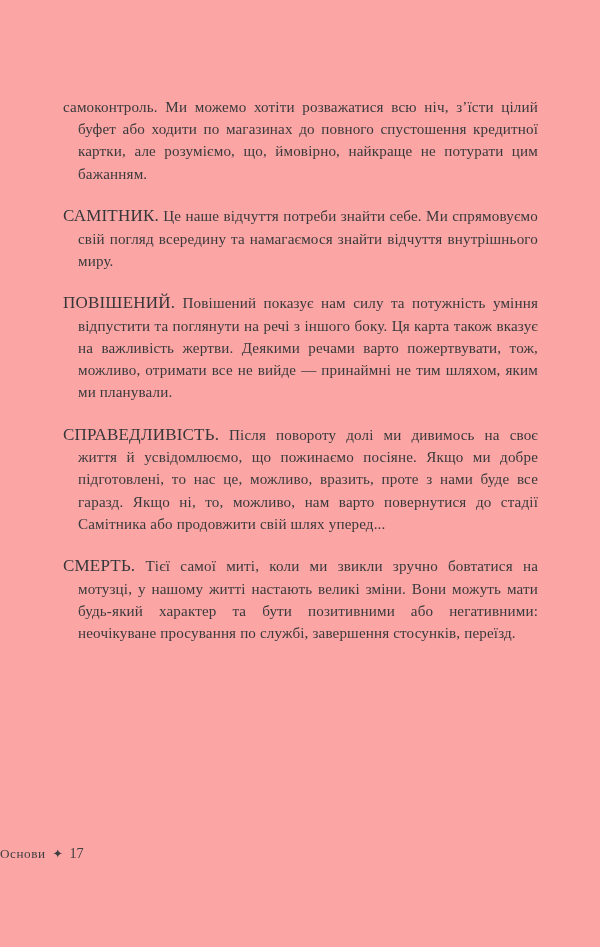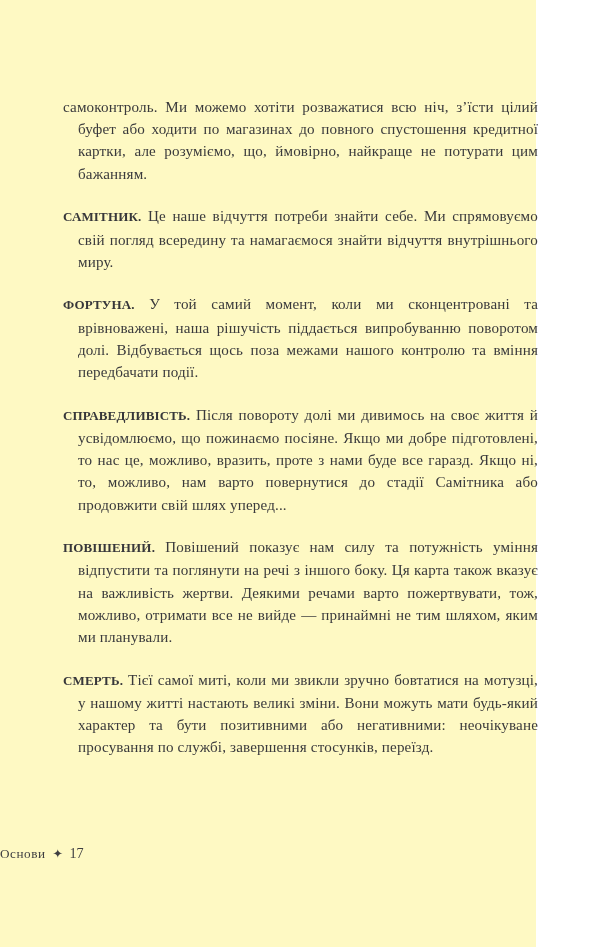--- a/index.html
+++ b/index.html
@@ -14,23 +14,23 @@
     position: relative;
     font-family: "Liberation Serif", "DejaVu Serif", serif;
     color: #3a3a3c;
     overflow: hidden;
   }
 
   .page {
     position: absolute;
     left: 0;
     top: 0;
-    width: 536px;
+    width: 600px;
     height: 947px;
-    background: #fef9c3;
+    background: #fca5a5;
     box-sizing: border-box;
   }
 
   .text-block {
     position: absolute;
     left: 63px;
     top: 96px;
     width: 475px;
   }
 
@@ -45,24 +45,23 @@
     text-indent: -15px;
     color: #3a3a3c;
     letter-spacing: 0.01em;
   }
 
   .para:last-of-type {
     margin-bottom: 2px;
   }
 
   .card-name {
-    font-size: 13px;
+    font-size: 17px;
     letter-spacing: 0.012em;
     color: #37373a;
-    font-weight: bold;
   }
 
   .footer {
     position: absolute;
     left: 0;
     top: 845px;
     width: 600px;
     text-align: left;
     font-size: 13.2px;
     letter-spacing: 0.04em;
@@ -92,33 +91,29 @@
 
     <p class="para">
       <span>самоконтроль. Ми можемо хотіти розважатися всю ніч, з’їсти цілий буфет або ходити по магазинах до повного спустошення кредитної картки, але розуміємо, що, ймовірно, найкраще не потурати цим бажанням.</span>
     </p>
 
     <p class="para">
       <span class="card-name">САМІТНИК.</span>
       <span>Це наше відчуття потреби знайти себе. Ми спрямовуємо свій погляд всередину та намагаємося знайти відчуття внутрішнього миру.</span>
     </p>
 
+
     <p class="para">
-      <span class="card-name">ФОРТУНА.</span>
-      <span>У той самий момент, коли ми сконцентровані та врівноважені, наша рішучість піддається випробуванню поворотом долі. Відбувається щось поза межами нашого контролю та вміння передбачати події.</span>
+      <span class="card-name">ПОВІШЕНИЙ.</span>
+      <span>Повішений показує нам силу та потужність уміння відпустити та поглянути на речі з іншого боку. Ця карта також вказує на важливість жертви. Деякими речами варто пожертвувати, тож, можливо, отримати все не вийде — принаймні не тим шляхом, яким ми планували.</span>
     </p>
 
     <p class="para">
       <span class="card-name">СПРАВЕДЛИВІСТЬ.</span>
       <span>Після повороту долі ми дивимось на своє життя й усвідомлюємо, що пожинаємо посіяне. Якщо ми добре підготовлені, то нас це, можливо, вразить, проте з нами буде все гаразд. Якщо ні, то, можливо, нам варто повернутися до стадії Самітника або продовжити свій шлях уперед...</span>
-    </p>
-
-    <p class="para">
-      <span class="card-name">ПОВІШЕНИЙ.</span>
-      <span>Повішений показує нам силу та потужність уміння відпустити та поглянути на речі з іншого боку. Ця карта також вказує на важливість жертви. Деякими речами варто пожертвувати, тож, можливо, отримати все не вийде — принаймні не тим шляхом, яким ми планували.</span>
     </p>
 
     <p class="para">
       <span class="card-name">СМЕРТЬ.</span>
       <span>Тієї самої миті, коли ми звикли зручно бовтатися на мотузці, у нашому житті настають великі зміни. Вони можуть мати будь-який характер та бути позитивними або негативними: неочікуване просування по службі, завершення стосунків, переїзд.</span>
     </p>
 
   </div>
 
   <div class="footer">

